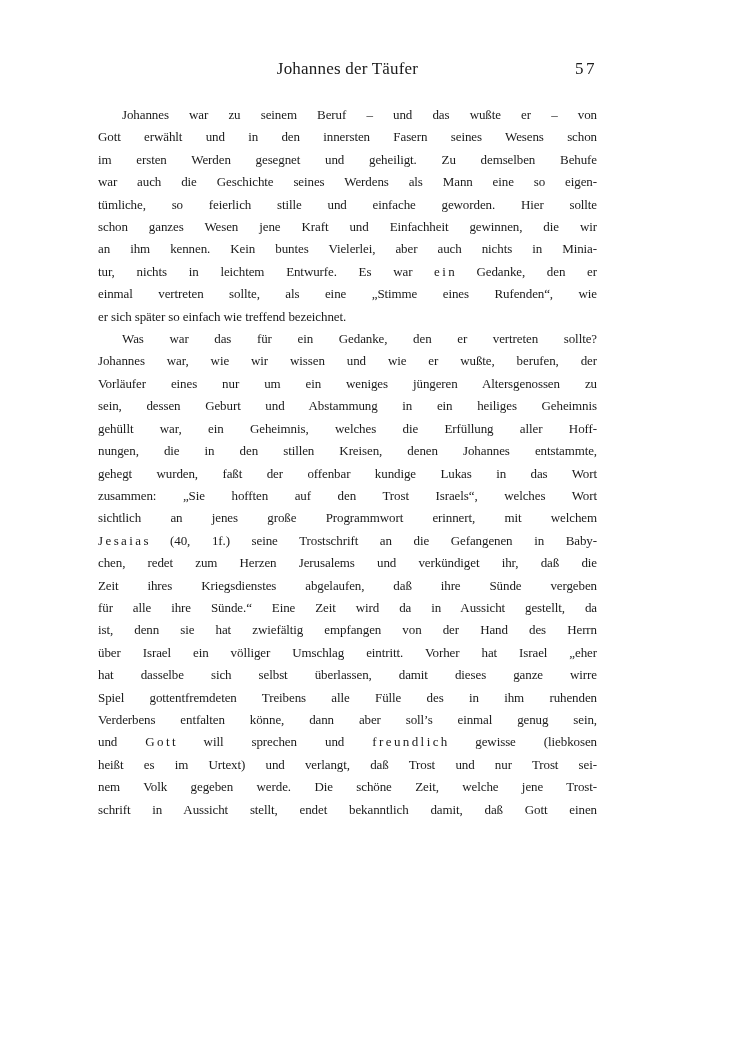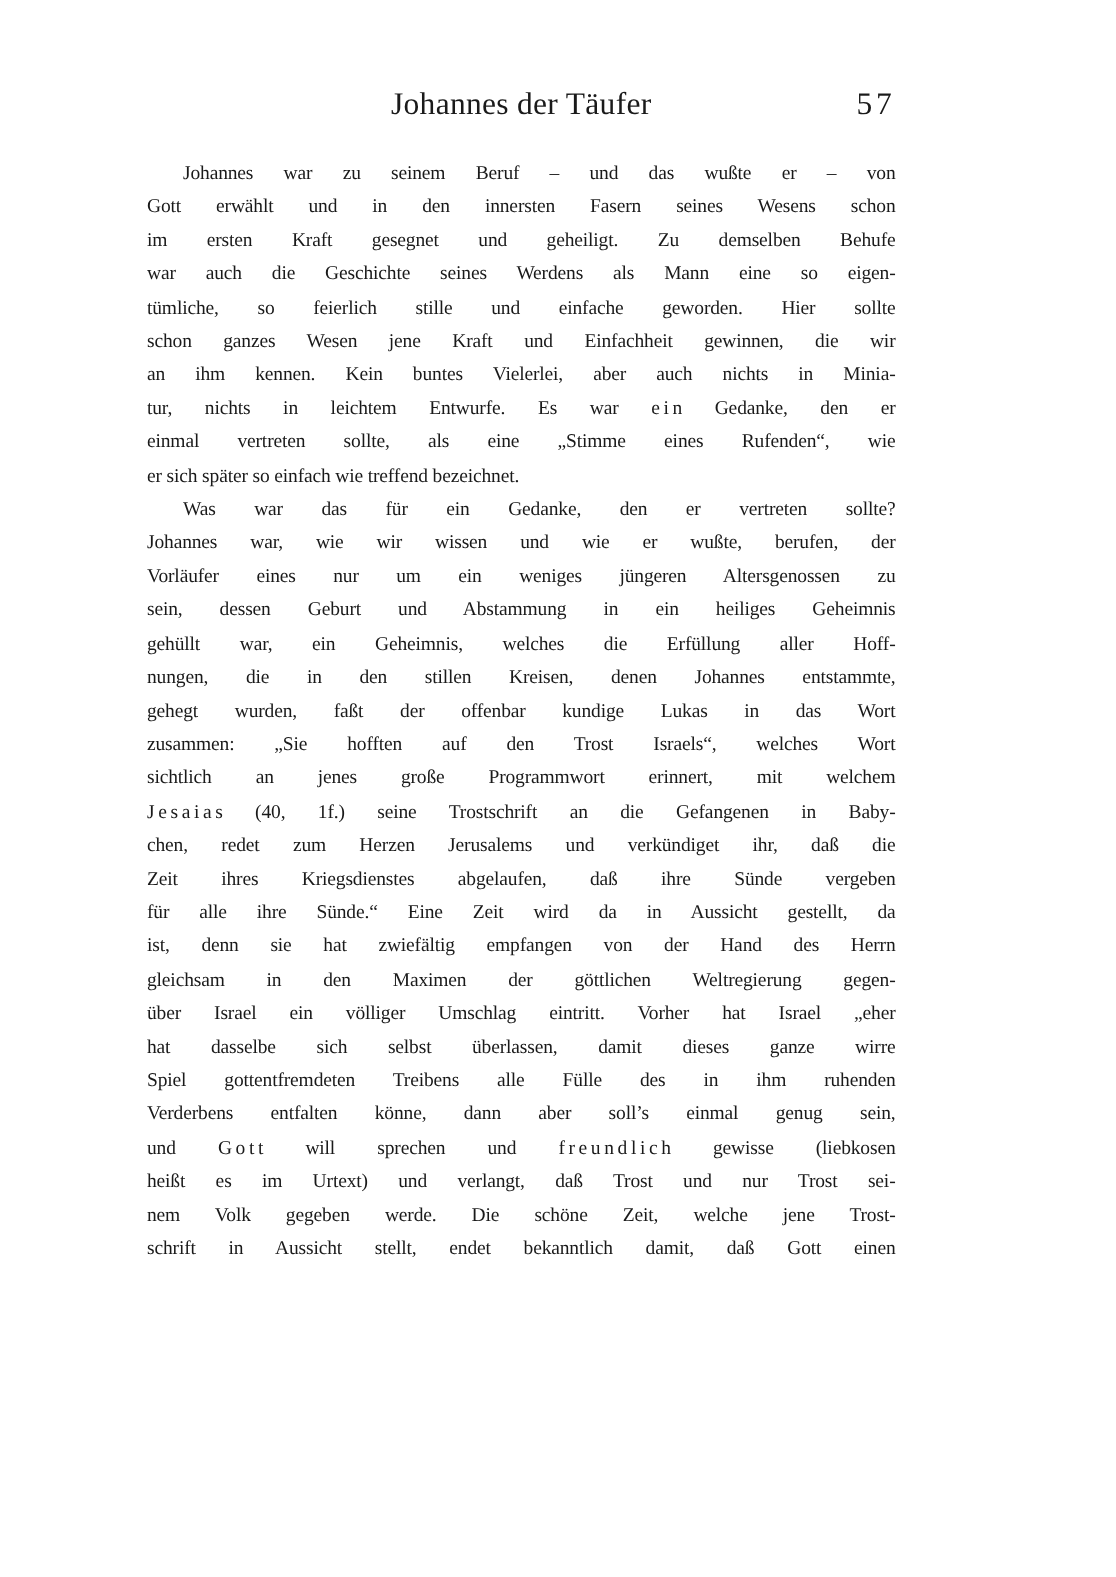--- a/index.html
+++ b/index.html
@@ -12,21 +12,21 @@
     position: relative;
     width: 744px; height: 1051px;
     background: var(--paper, #ffffff);
     color: var(--ink, #1a1a1a);
     overflow: hidden;
   }
   .running-header {
     position: absolute;
     left: 98px; top: 59px;
     width: 499px;
-    font-size: 21px;
+    font-size: 17px;
     line-height: 20px;
   }
   .running-header .title {
     display: block;
     text-align: center;
     letter-spacing: 0.2px;
   }
   .running-header .pagenum {
     position: absolute;
     right: 0; top: 0;
@@ -54,21 +54,21 @@
 
 <div class="page" style="--paper: #ffffff; --ink: #1a1a1a;">
   <div class="running-header">
     <span class="title">Johannes der Täufer</span>
     <span class="pagenum">57</span>
   </div>
   <div class="body-text" id="body-text">
       <div>
         <div class="line indent">Johannes war zu seinem Beruf – und das wußte er – von</div>
         <div class="line">Gott erwählt und in den innersten Fasern seines Wesens schon</div>
-        <div class="line">im ersten Kraft gesegnet und geheiligt. Zu demselben Behufe</div>
+        <div class="line">im ersten Werden gesegnet und geheiligt. Zu demselben Behufe</div>
         <div class="line">war auch die Geschichte seines Werdens als Mann eine so eigen-</div>
         <div class="line">tümliche, so feierlich stille und einfache geworden. Hier sollte</div>
         <div class="line">schon ganzes Wesen jene Kraft und Einfachheit gewinnen, die wir</div>
         <div class="line">an ihm kennen. Kein buntes Vielerlei, aber auch nichts in Minia-</div>
         <div class="line">tur, nichts in leichtem Entwurfe. Es war e i n Gedanke, den er</div>
         <div class="line">einmal vertreten sollte, als eine „Stimme eines Rufenden“, wie</div>
         <div class="line flush">er sich später so einfach wie treffend bezeichnet.</div>
       </div>
       <div>
         <div class="line indent">Was war das für ein Gedanke, den er vertreten sollte?</div>
@@ -78,21 +78,20 @@
         <div class="line">gehüllt war, ein Geheimnis, welches die Erfüllung aller Hoff-</div>
         <div class="line">nungen, die in den stillen Kreisen, denen Johannes entstammte,</div>
         <div class="line">gehegt wurden, faßt der offenbar kundige Lukas in das Wort</div>
         <div class="line">zusammen: „Sie hofften auf den Trost Israels“, welches Wort</div>
         <div class="line">sichtlich an jenes große Programmwort erinnert, mit welchem</div>
         <div class="line">J e s a i a s (40, 1f.) seine Trostschrift an die Gefangenen in Baby-</div>
         <div class="line">chen, redet zum Herzen Jerusalems und verkündiget ihr, daß die</div>
         <div class="line">Zeit ihres Kriegsdienstes abgelaufen, daß ihre Sünde vergeben</div>
         <div class="line">für alle ihre Sünde.“ Eine Zeit wird da in Aussicht gestellt, da</div>
         <div class="line">ist, denn sie hat zwiefältig empfangen von der Hand des Herrn</div>
-        <div class="line">gleichsam in den Maximen der göttlichen Weltregierung gegen-</div>
         <div class="line">über Israel ein völliger Umschlag eintritt. Vorher hat Israel „eher</div>
         <div class="line">hat dasselbe sich selbst überlassen, damit dieses ganze wirre</div>
         <div class="line">Spiel gottentfremdeten Treibens alle Fülle des in ihm ruhenden</div>
         <div class="line">Verderbens entfalten könne, dann aber soll’s einmal genug sein,</div>
         <div class="line">und G o t t will sprechen und f r e u n d l i c h gewisse (liebkosen</div>
         <div class="line">heißt es im Urtext) und verlangt, daß Trost und nur Trost sei-</div>
         <div class="line">nem Volk gegeben werde. Die schöne Zeit, welche jene Trost-</div>
         <div class="line">schrift in Aussicht stellt, endet bekanntlich damit, daß Gott einen</div>
       </div>
     </div>

